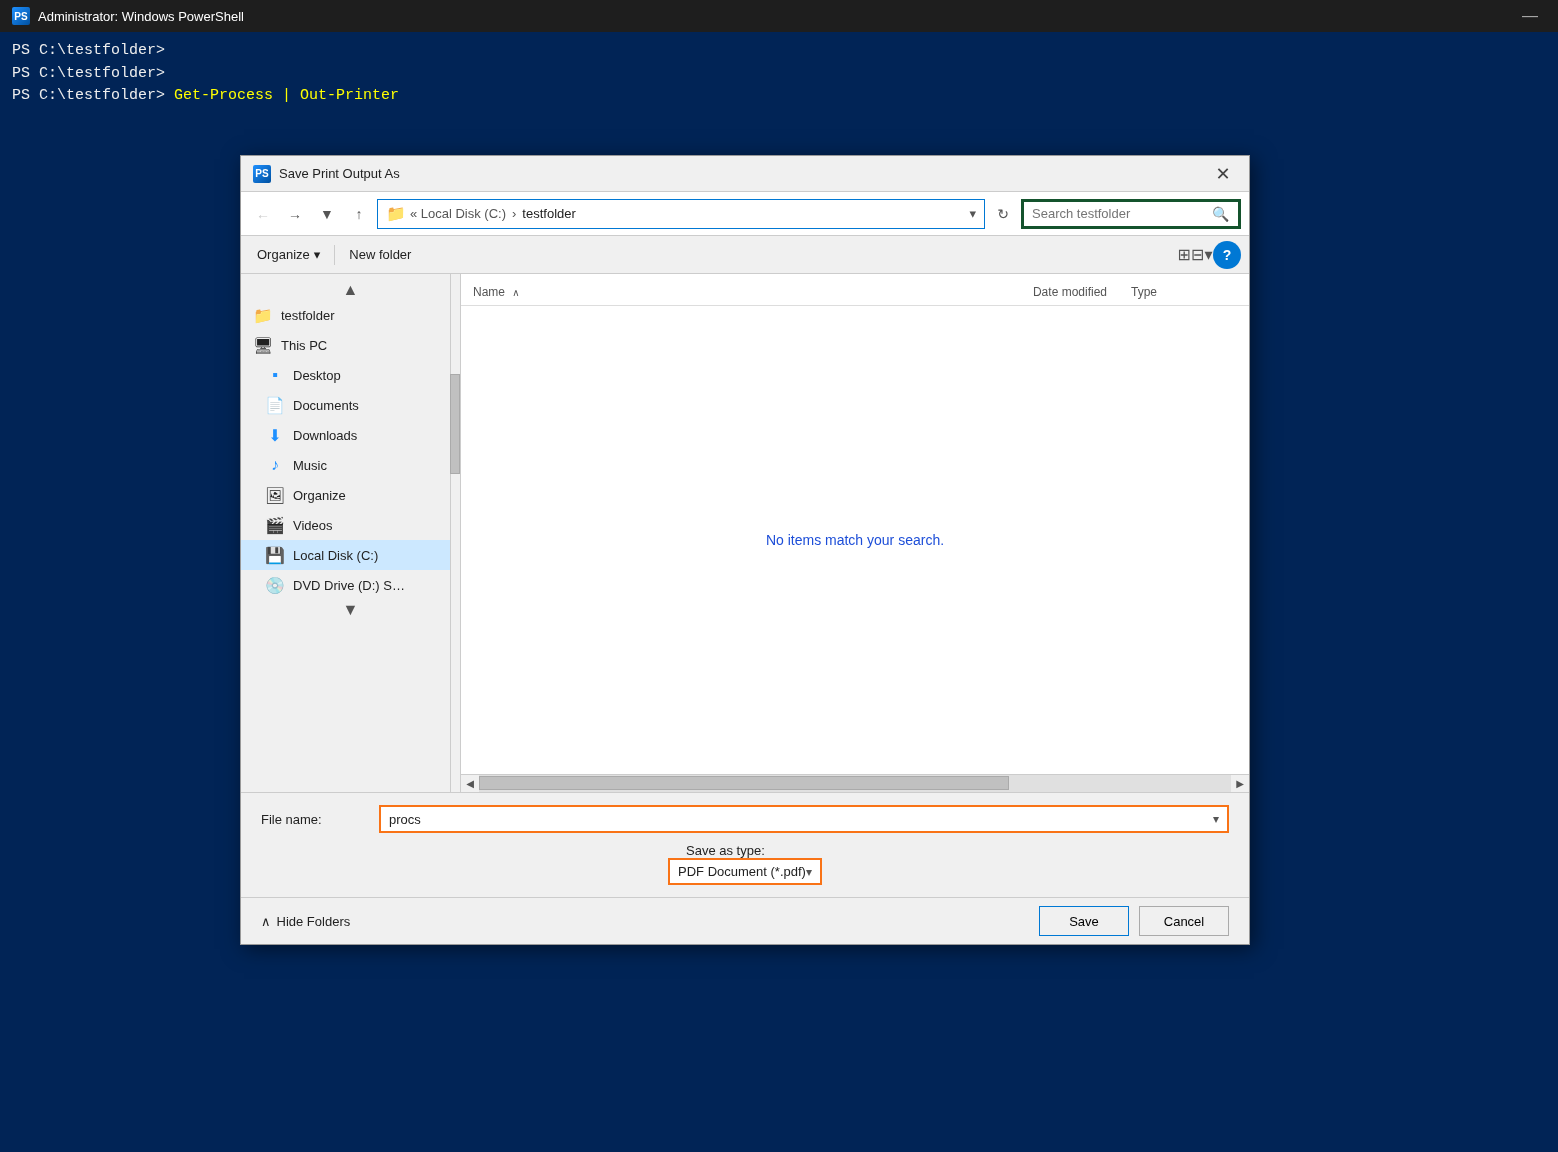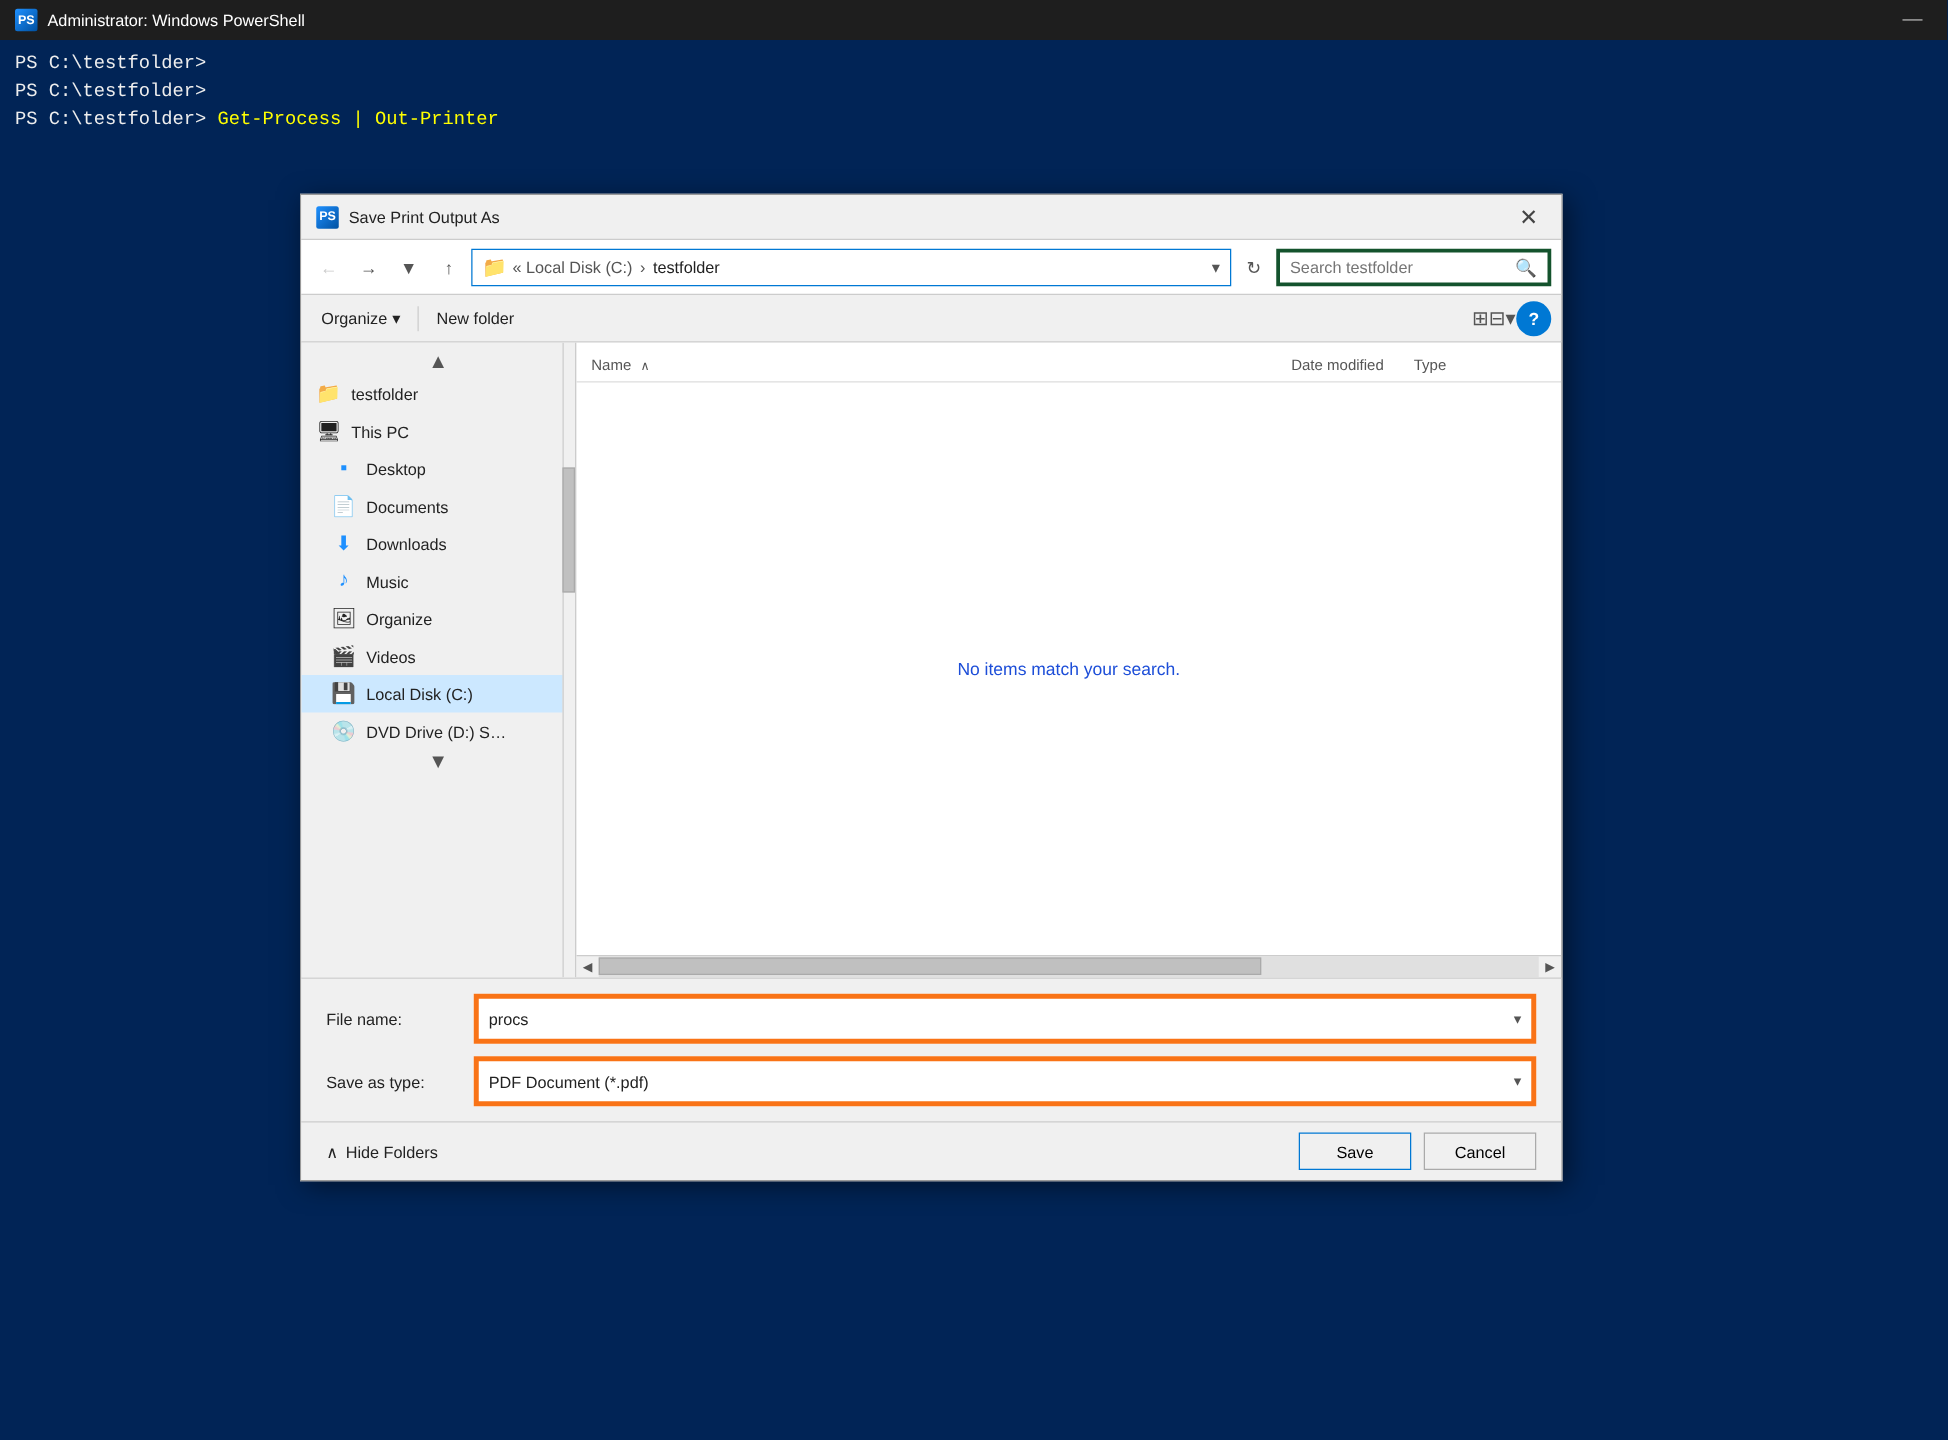--- a/index.html
+++ b/index.html
@@ -304,23 +304,23 @@
     .bottom-label {
       width: 110px;
       text-align: left;
       font-size: 13px;
       color: #222;
       margin-right: 8px;
     }
     .bottom-input {
       flex: 1;
       height: 28px;
-      border: 4px solid #f97316;
+      border: 2px solid #f97316;
       background: #fff;
-      padding: 16px 8px;
+      padding: 4px 8px;
       font-size: 13px;
       color: #222;
       display: flex; align-items: center; justify-content: space-between;
     }
     .bottom-input-dropdown { color: #555; font-size: 12px; }
 
     
     .dialog-footer {
       display: flex;
       justify-content: space-between;
@@ -499,21 +499,21 @@
   </div>
 
   <div class="dialog-bottom">
     <div class="bottom-row">
       <div class="bottom-label">File name:</div>
       <div class="bottom-input">
         <span>procs</span>
         <span class="bottom-input-dropdown">▾</span>
       </div>
     </div>
-    <div class="bottom-row" style="margin-bottom:0;">
+    <div class="bottom-row" style="margin-bottom:0;flex-direction:column;">
       <div class="bottom-label">Save as type:</div>
       <div class="bottom-input">
         <span>PDF Document (*.pdf)</span>
         <span class="bottom-input-dropdown">▾</span>
       </div>
     </div>
   </div>
 
   <div class="dialog-footer">
     <button class="hide-folders-btn">

